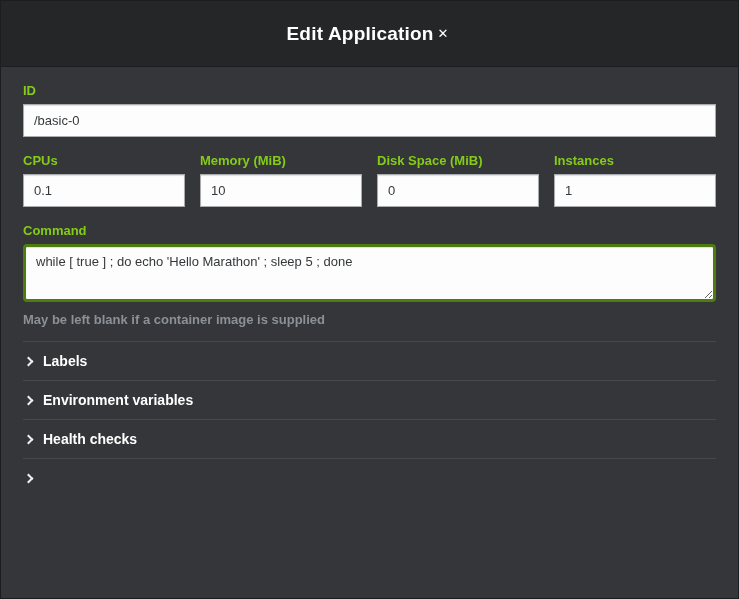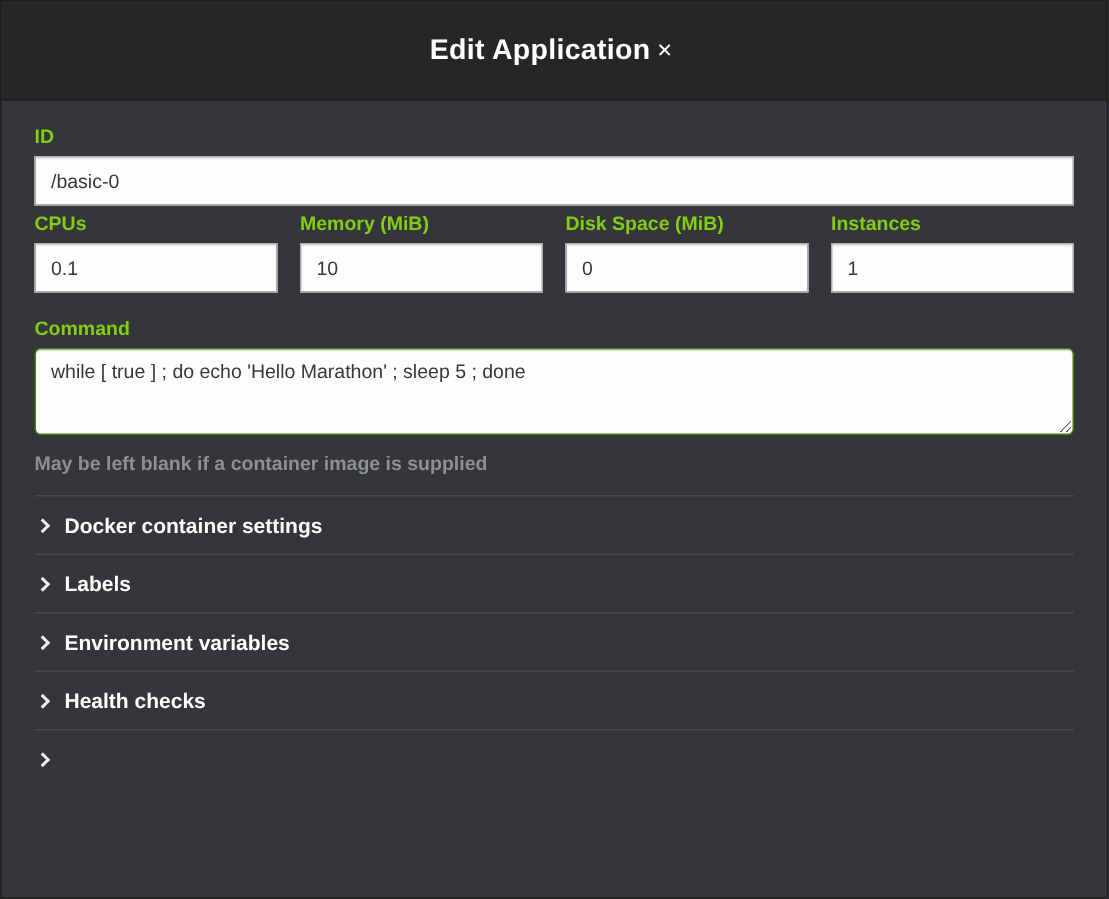--- a/index.html
+++ b/index.html
@@ -66,35 +66,35 @@
     background: #fdfdfd;
     color: #35383a;
     font-family: "Liberation Sans", sans-serif;
     font-size: 13px;
     padding: 0 10px;
     box-shadow: inset 0 1px 1px rgba(0,0,0,0.12);
   }
   .command-textarea {
     width: 100%;
     height: 58px;
-    border: 1px solid #4d7c0f;
+    border: 3px solid #4d7c0f;
     border-radius: 4px;
     background: #fdfdfd;
     color: #35383a;
     font-family: "Liberation Sans", sans-serif;
     font-size: 13px;
     padding: 7px 10px;
     resize: both;
     box-shadow: inset 0 1px 1px rgba(0,0,0,0.12);
   }
   .row4 {
     display: grid;
     grid-template-columns: repeat(4, 1fr);
     gap: 15px;
-    margin-top: 4px;
+    margin-top: 16px;
   }
   .field-command { margin-top: 16px; }
   .help-text {
     font-size: 13px;
     font-weight: 700;
     color: #8b9196;
     margin-top: 6px;
   }
 
   
@@ -195,24 +195,20 @@
 
     <div class="field field-command">
       <label class="field-label">Command</label>
       <textarea class="command-textarea" style="">while [ true ] ; do echo 'Hello Marathon' ; sleep 5 ; done</textarea>
       <p class="help-text">May be left blank if a container image is supplied</p>
     </div>
 
     <div class="sections">
       <div class="section-row">
         <span class="chevron"></span>
-        <span class="section-label">Docker container settings</span>
-      </div>
-      <div class="section-row">
-        <span class="chevron"></span>
         <span class="section-label">Labels</span>
       </div>
       <div class="section-row">
         <span class="chevron"></span>
         <span class="section-label">Environment variables</span>
       </div>
       <div class="section-row">
         <span class="chevron"></span>
         <span class="section-label">Health checks</span>
       </div>

